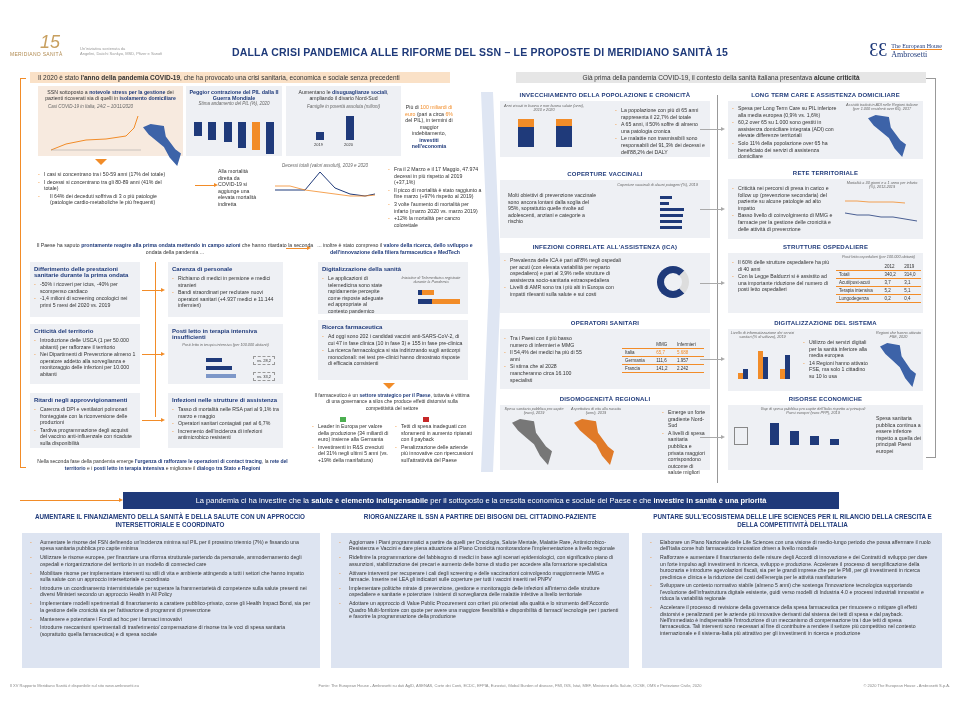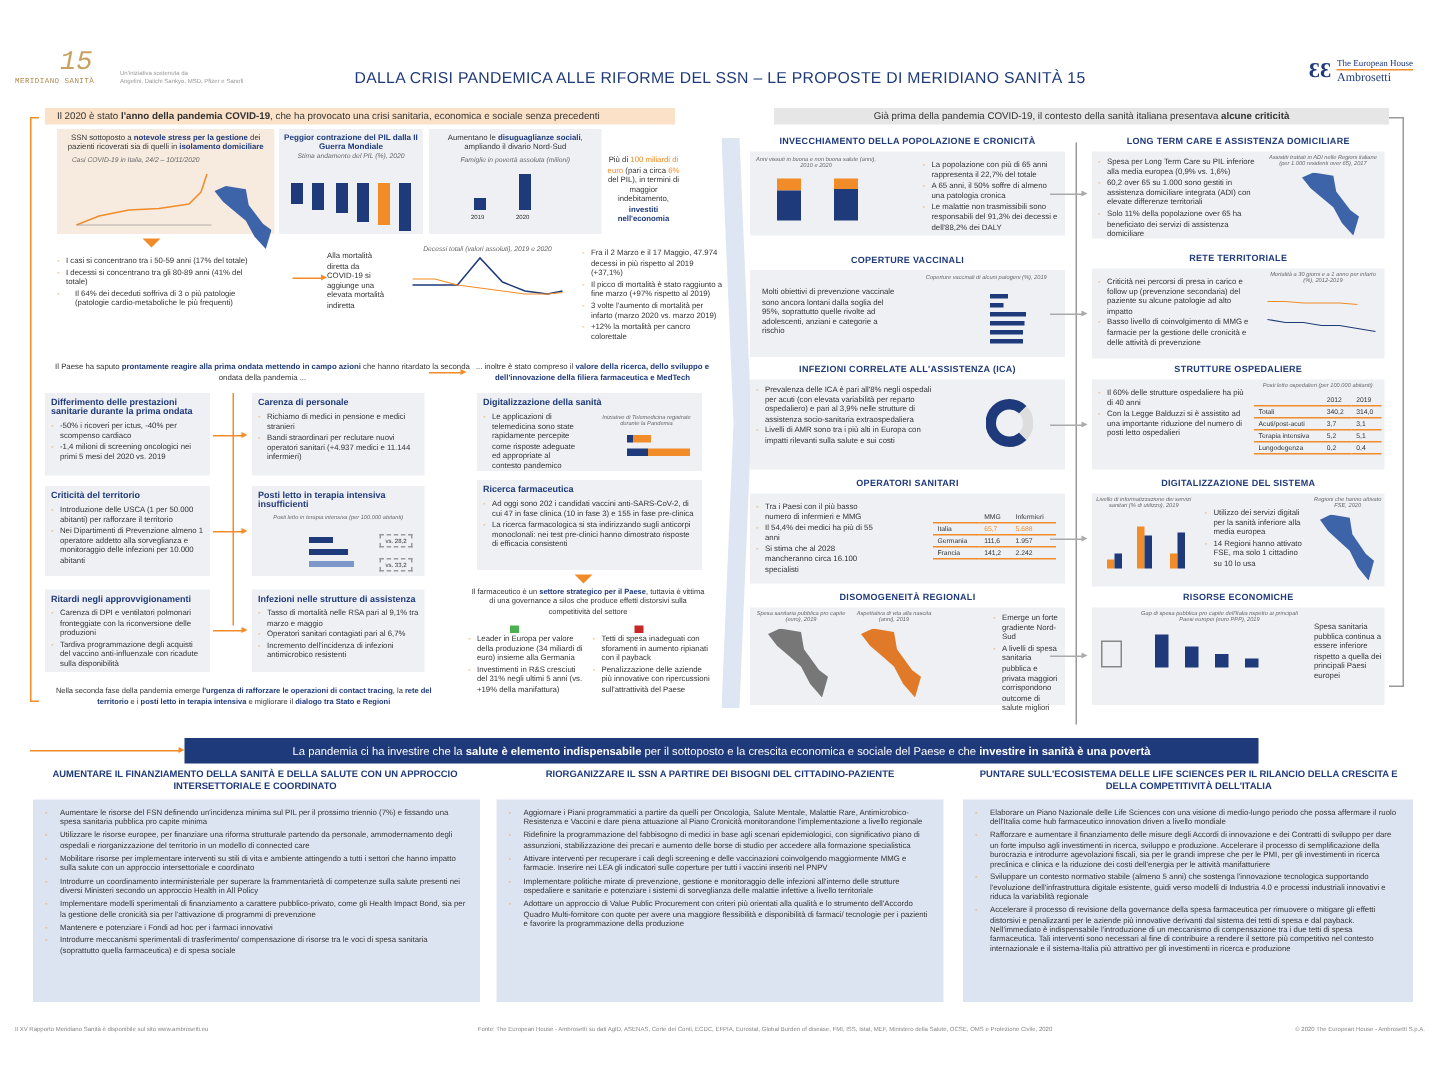--- a/index.html
+++ b/index.html
@@ -1,27 +1,27 @@
 <!DOCTYPE html>
 <html><head>
 <meta charset="utf-8">
 <style>
 *{box-sizing:border-box;margin:0;padding:0}
 body{width:960px;height:720px;background:#fff;font-family:"Liberation Sans",sans-serif;color:#333;font-size:5px;position:relative;overflow:hidden}
 .orange{color:#f28c28}
 b{color:#1f3a7a}
 .abs{position:absolute}
 .header{position:absolute;left:0;top:0;width:960px;height:70px}
-.logo-left{position:absolute;left:10px;top:34px;width:70px;height:28px;font-family:Liberation Mono, monospace;color:#b08a50;font-size:5px}
+.logo-left{position:absolute;left:10px;top:34px;width:70px;height:28px;font-family:Liberation Sans, sans-serif;color:#b08a50;font-size:5px}
 .logo-left .num{position:absolute;left:30px;top:-2px;font-size:18px;font-style:italic;color:#c8a060}
 .logo-left .txt{position:absolute;left:0;top:17px;letter-spacing:.3px}
 .sponsor{position:absolute;left:80px;top:46px;color:#999;font-size:4px;line-height:5px}
-.title{position:absolute;left:0;width:960px;top:46px;text-align:center;font-weight:normal;font-size:10.5px;color:#1f3a7a;letter-spacing:.2px}
+.title{position:absolute;left:0;width:960px;top:46px;text-align:center;font-weight:bold;font-size:10.5px;color:#1f3a7a;letter-spacing:.2px}
 .logo-right{position:absolute;right:18px;top:40px;display:flex;align-items:center;gap:4px}
-.logo-right .mark{font-family:"Liberation Serif",serif;font-weight:bold;font-size:14px;color:#1f3a7a}
+.logo-right .mark{font-family:"Liberation Serif",serif;font-weight:normal;font-size:18px;color:#1f3a7a}
 .logo-right .t1{font-family:"Liberation Serif",serif;font-size:6px;color:#1f3a7a;border-bottom:1px solid #f28c28}
 .logo-right .t2{font-family:"Liberation Serif",serif;font-size:8px;color:#1f3a7a;text-align:left}
 .banner-left{position:absolute;left:30px;top:72px;width:420px;height:11px;background:#fae1c7;font-size:6.5px;line-height:11px;padding-left:8px}
 .banner-left b{color:#333}
 .banner-right{position:absolute;left:516px;top:72px;width:410px;height:11px;background:#e6e6e6;font-size:6.5px;line-height:11px;text-align:center}
 .banner-right b{color:#333}
 .frame-left{position:absolute;left:20px;top:78px;width:6px;height:390px;border-left:1.5px solid #f28c28;border-top:1.5px solid #f28c28;border-bottom:1.5px solid #f28c28}
 .frame-right{position:absolute;left:926px;top:78px;width:10px;height:380px;border:1px solid #999;border-left:none}
 .chev{position:absolute;left:481px;top:92px;width:20px;height:380px;background:#dfe6f3;clip-path:polygon(0 0,60% 0,100% 50%,60% 100%,0 100%,40% 50%)}
 .panel{position:absolute;background:#eef0f4}
@@ -420,21 +420,21 @@
   <div class="abs" style="left:148px;top:10px;width:45px;font-size:5.2px;line-height:6.5px">Spesa sanitaria pubblica continua a essere inferiore rispetto a quella dei principali Paesi europei</div>
 </div>
 
 <div class="arrow-g" style="left:700px;top:129px;width:22px"></div>
 <div class="arrow-g" style="left:700px;top:209px;width:22px"></div>
 <div class="arrow-g" style="left:700px;top:283px;width:22px"></div>
 <div class="arrow-g" style="left:700px;top:359px;width:22px"></div>
 <div class="arrow-g" style="left:700px;top:437px;width:22px"></div>
 
 <div class="arrow-h" style="left:20px;top:500px;width:100px"></div>
-<div class="bigbanner"><span>La pandemia ci ha investire che la </span><b>salute è elemento indispensabile</b><span> per il sottoposto e la crescita economica e sociale del Paese e che </span><b>investire in sanità è una povertà</b></div>
+<div class="bigbanner"><span>La pandemia ci ha investire che la </span><b>salute è elemento indispensabile</b><span> per il sottoposto e la crescita economica e sociale del Paese e che </span><b>investire in sanità è una priorità</b></div>
 
 <div class="bot-title" style="left:25px;width:290px">AUMENTARE IL FINANZIAMENTO DELLA SANITÀ E DELLA SALUTE CON UN APPROCCIO INTERSETTORIALE E COORDINATO</div>
 <div class="bot-panel" style="left:22px;width:298px">
   <ul>
     <li>Aumentare le risorse del FSN definendo un'incidenza minima sul PIL per il prossimo triennio (7%) e fissando una spesa sanitaria pubblica pro capite minima</li>
       <li>Utilizzare le risorse europee, per finanziare una riforma strutturale partendo da personale, ammodernamento degli ospedali e riorganizzazione del territorio in un modello di connected care</li>
       <li>Mobilitare risorse per implementare interventi su stili di vita e ambiente attingendo a tutti i settori che hanno impatto sulla salute con un approccio intersettoriale e coordinato</li>
       <li>Introdurre un coordinamento interministeriale per superare la frammentarietà di competenze sulla salute presenti nei diversi Ministeri secondo un approccio Health in All Policy</li>
       <li>Implementare modelli sperimentali di finanziamento a carattere pubblico-privato, come gli Health Impact Bond, sia per la gestione delle cronicità sia per l'attivazione di programmi di prevenzione</li>
       <li>Mantenere e potenziare i Fondi ad hoc per i farmaci innovativi</li>

